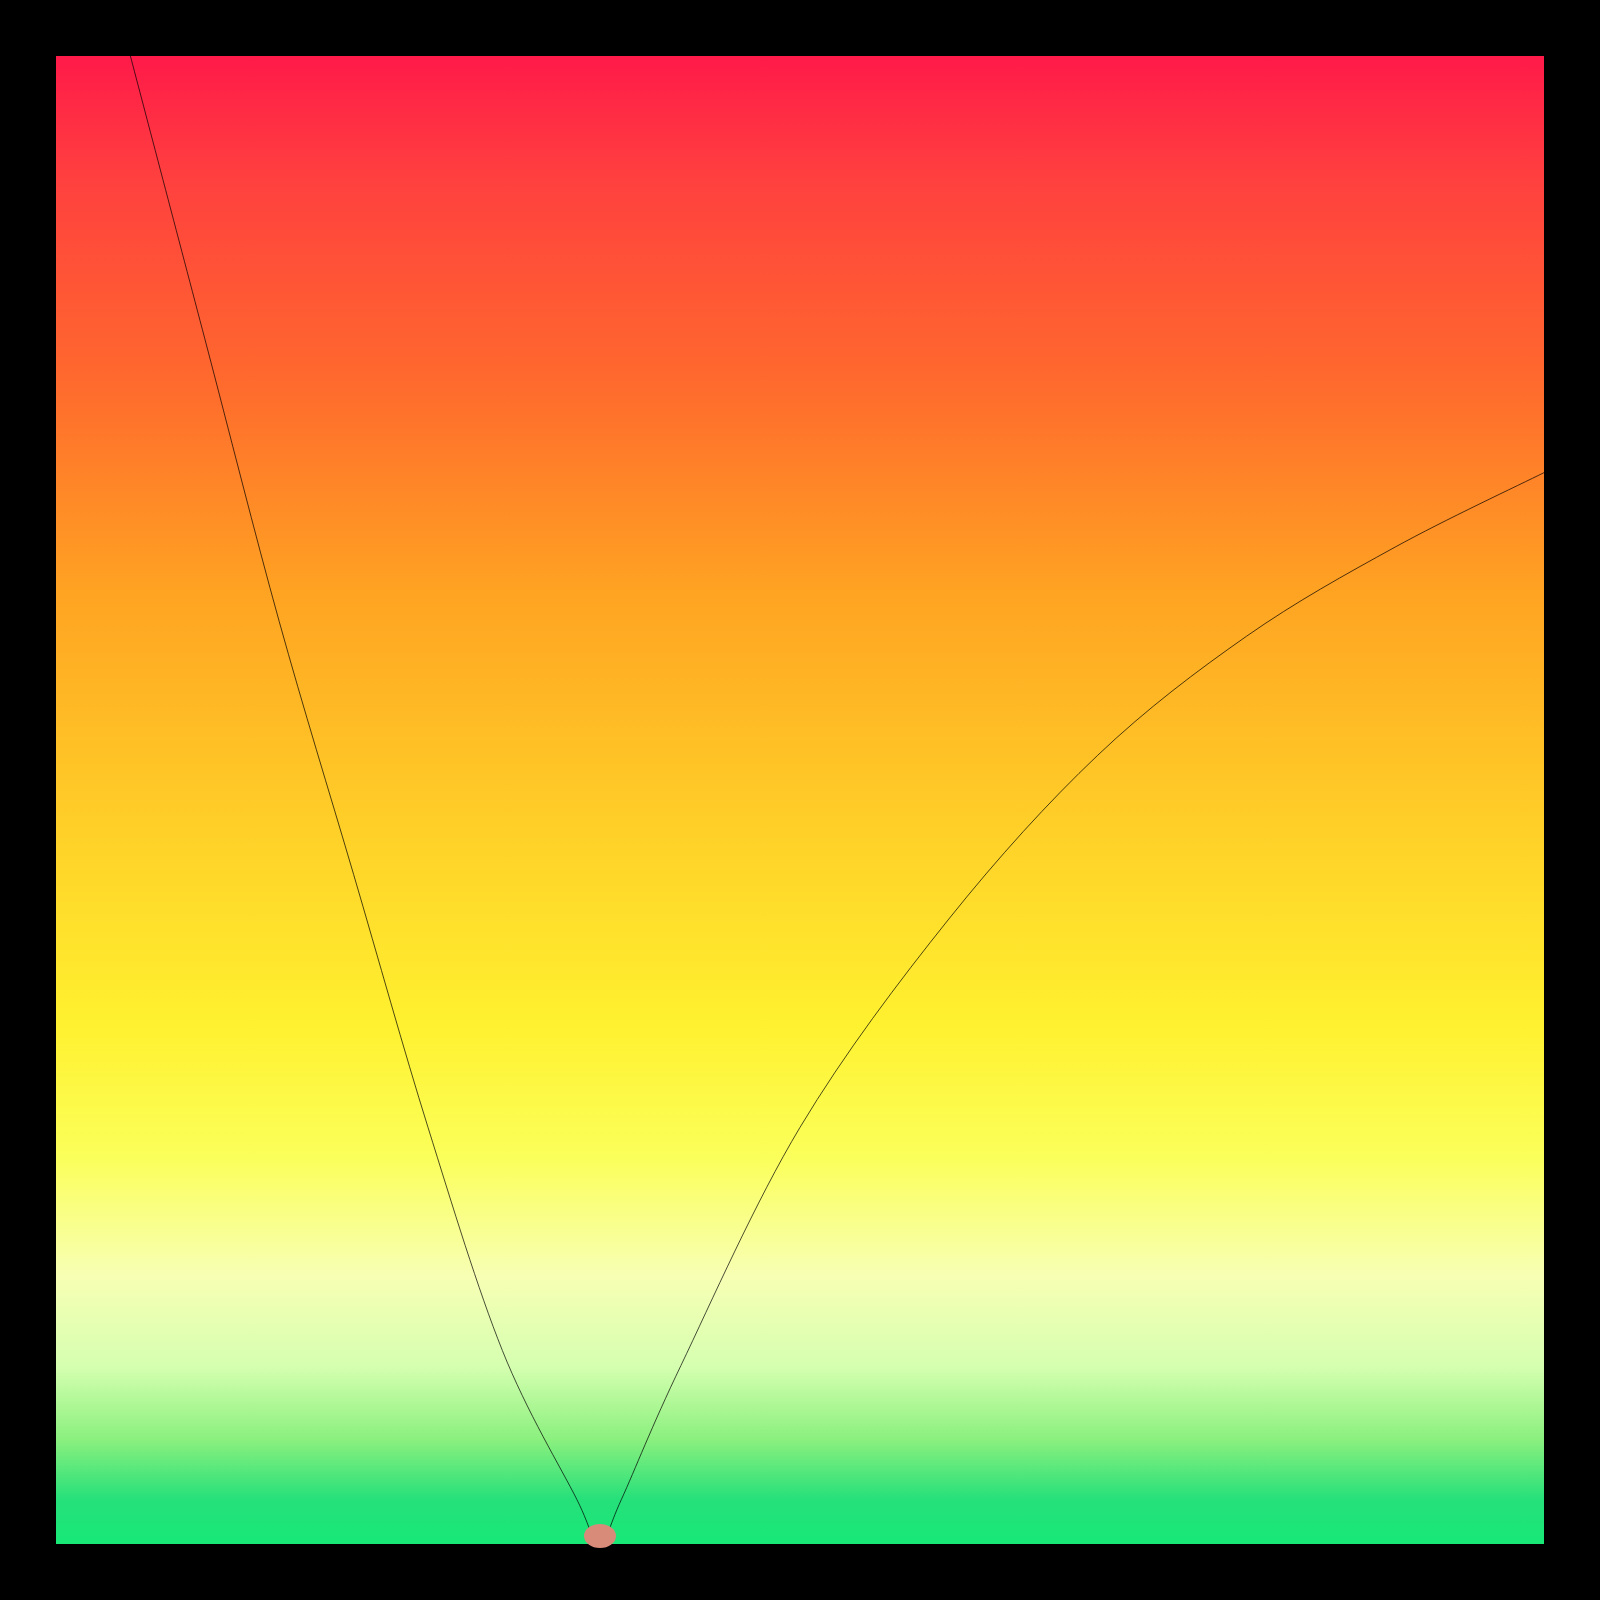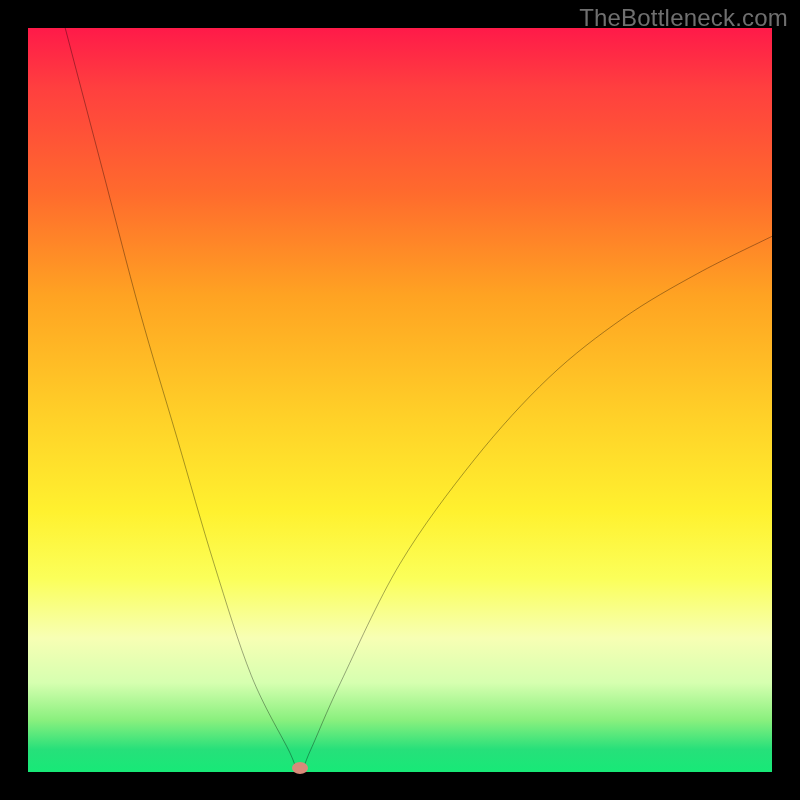--- a/index.html
+++ b/index.html
@@ -70,15 +70,14 @@
   <div class="plot-area">
 
     <svg class="curve" viewBox="0 0 100 100" preserveAspectRatio="none">
       <path id="curve-path" fill="none" stroke="#000000" stroke-width="0.35" vector-effect="non-scaling-stroke" d="M 5 0 C 5.833333333333333 3.1666666666666665, 8.333333333333334 12.666666666666668, 10 19 C 11.666666666666666 25.333333333333332, 13.333333333333334 32, 15 38 C 16.666666666666668 44, 18.333333333333332 49.333333333333336, 20 55 C 21.666666666666668 60.666666666666664, 23.333333333333332 66.66666666666667, 25 72 C 26.666666666666668 77.33333333333333, 28.333333333333332 82.83333333333333, 30 87 C 31.666666666666668 91.16666666666667, 33.916666666666664 94.83333333333333, 35 97 C 36.083333333333336 99.16666666666667, 36 100, 36.5 100 C 37 100, 37.083333333333336 99, 38 97 C 38.916666666666664 95, 40 92.16666666666667, 42 88 C 44 83.83333333333333, 47 77, 50 72 C 53 67, 56.666666666666664 62.166666666666664, 60 58 C 63.333333333333336 53.833333333333336, 66.66666666666667 50.166666666666664, 70 47 C 73.33333333333333 43.833333333333336, 76.66666666666667 41.333333333333336, 80 39 C 83.33333333333333 36.666666666666664, 86.66666666666667 34.833333333333336, 90 33 C 93.33333333333333 31.166666666666668, 98.33333333333333 28.833333333333332, 100 28"></path>
     </svg>
 
     <div class="marker" id="marker-dot" style="left: 271.56px; top: 740px; background: rgb(217, 139, 122);"></div>
 
   </div>
 
-  <div class="watermark">TheBottleneck.com</div>
 
 </div>
 
 </body></html>

